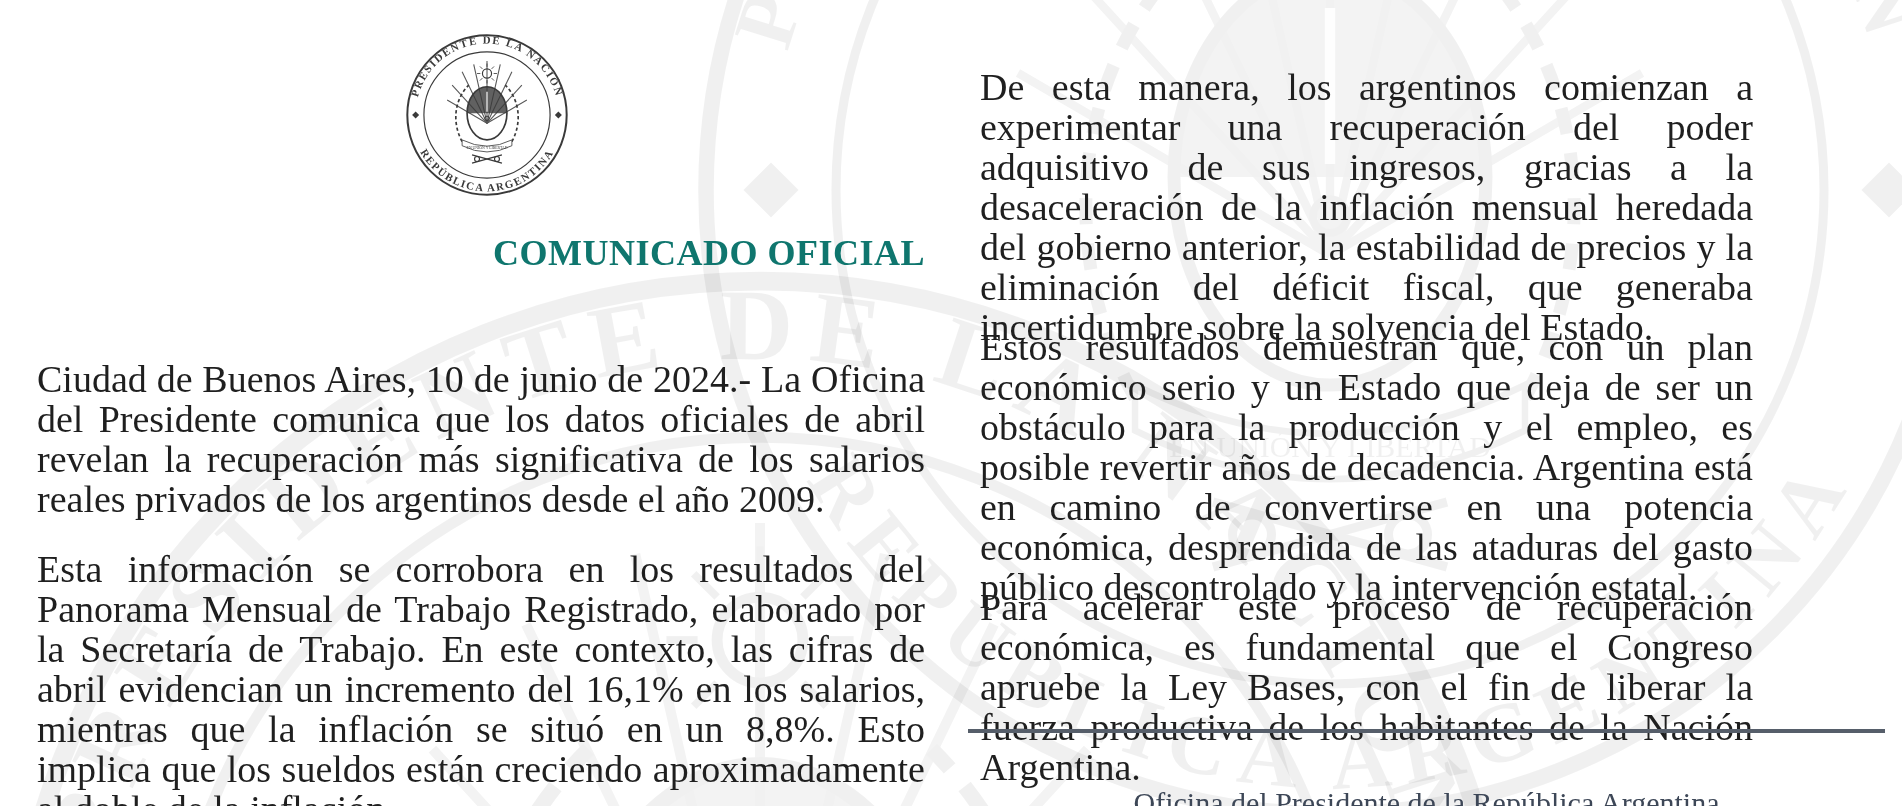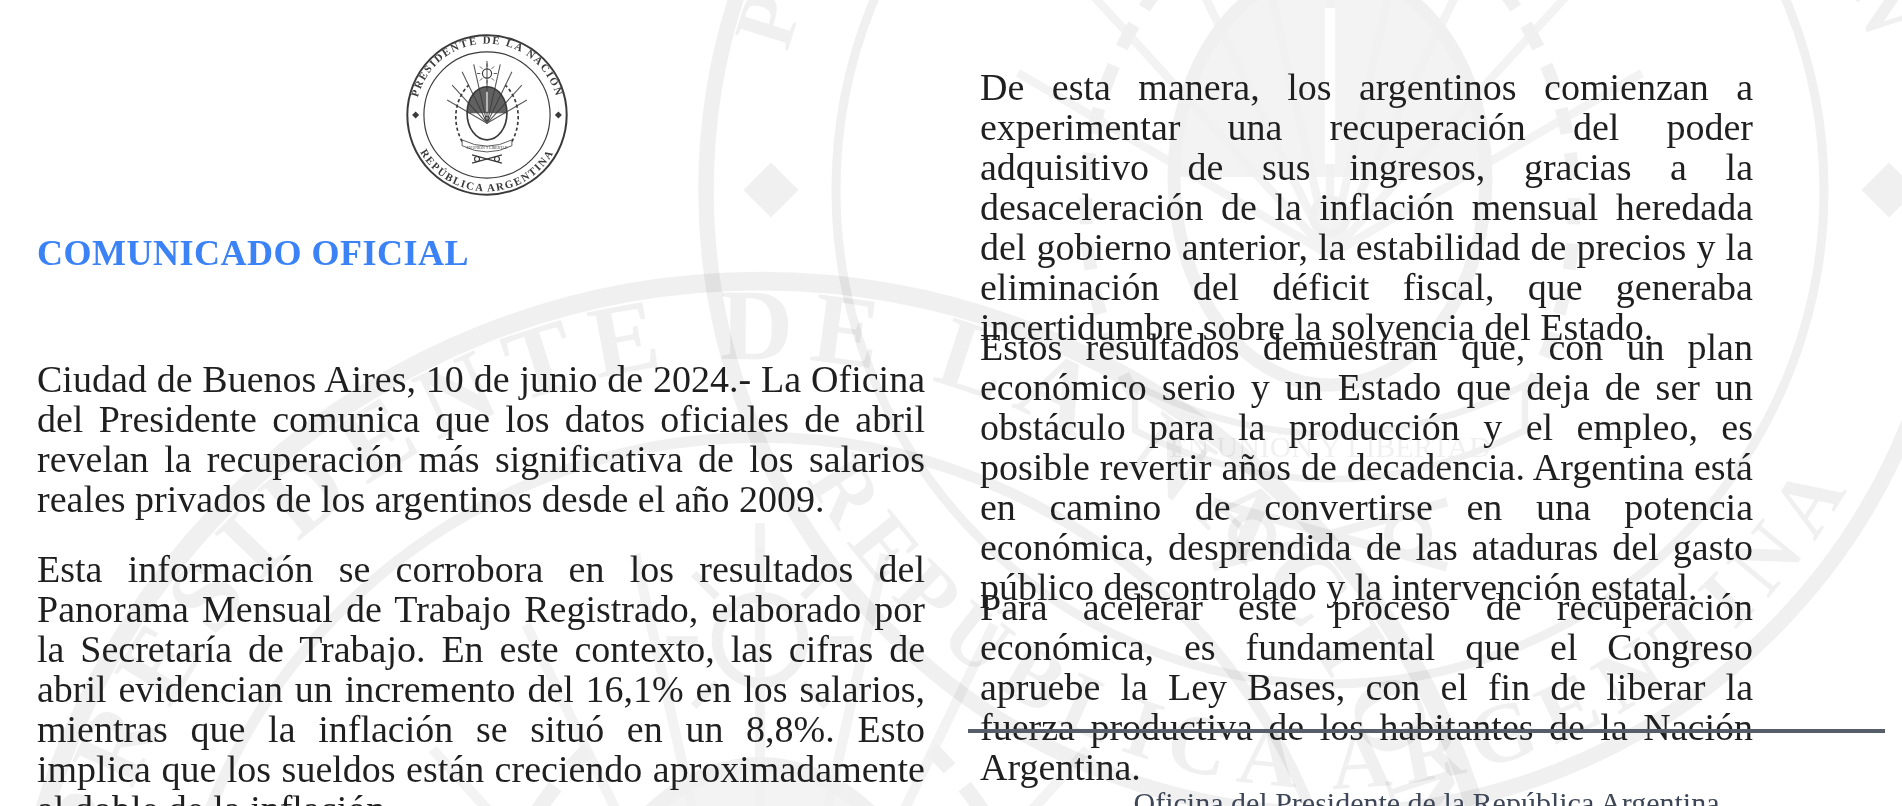--- a/index.html
+++ b/index.html
@@ -10,22 +10,22 @@
     position:relative; width:1902px; height:806px; overflow:hidden; background:#ffffff;
     font-family:"Liberation Serif","DejaVu Serif",serif; color:var(--text);
   }
   .abs{position:absolute;}
   .para{
     margin:0; font-size:38px; line-height:40px; text-align:justify;
     color:var(--text); text-justify:inter-word;
   }
   .para:after{content:""; display:inline-block; width:0;}
   .doc-title{
-    font-size:36px; font-weight:700; letter-spacing:.5px; text-align:left;
-    color:#3b82f6; white-space:nowrap;
+    font-size:36px; font-weight:700; letter-spacing:.5px; text-align:right;
+    color:#0f766e; white-space:nowrap;
   }
   .seal{color:var(--seal_ink);}
   .watermark{color:#000; opacity:.055; pointer-events:none;}
   .rule{background:var(--rule); height:4px;}
   .signature{
     font-size:30px; text-align:center; color:var(--footer_text); white-space:nowrap;
   }
   svg text{font-family:"Liberation Serif","DejaVu Serif",serif;}
 </style>
 </head>

